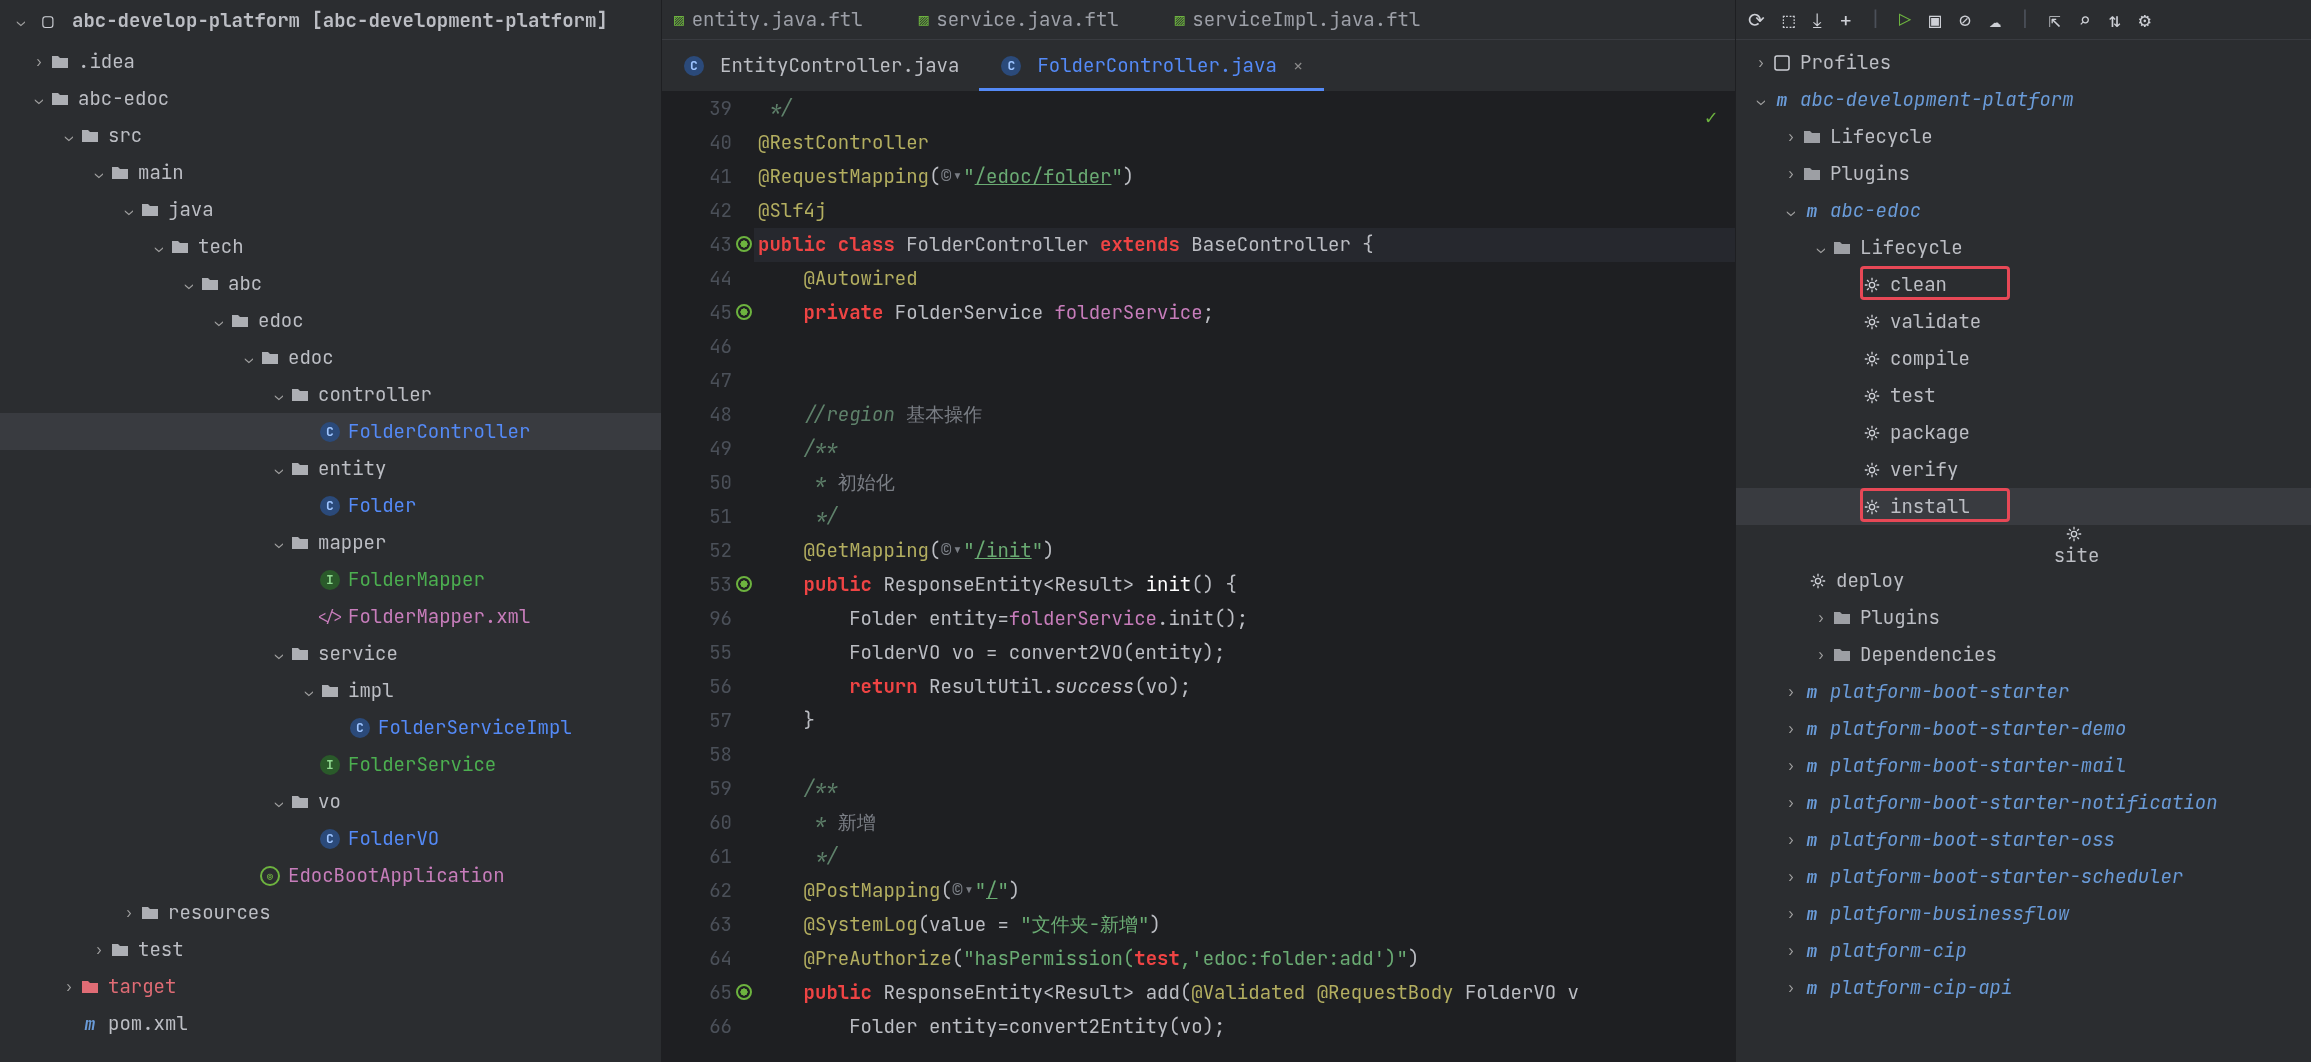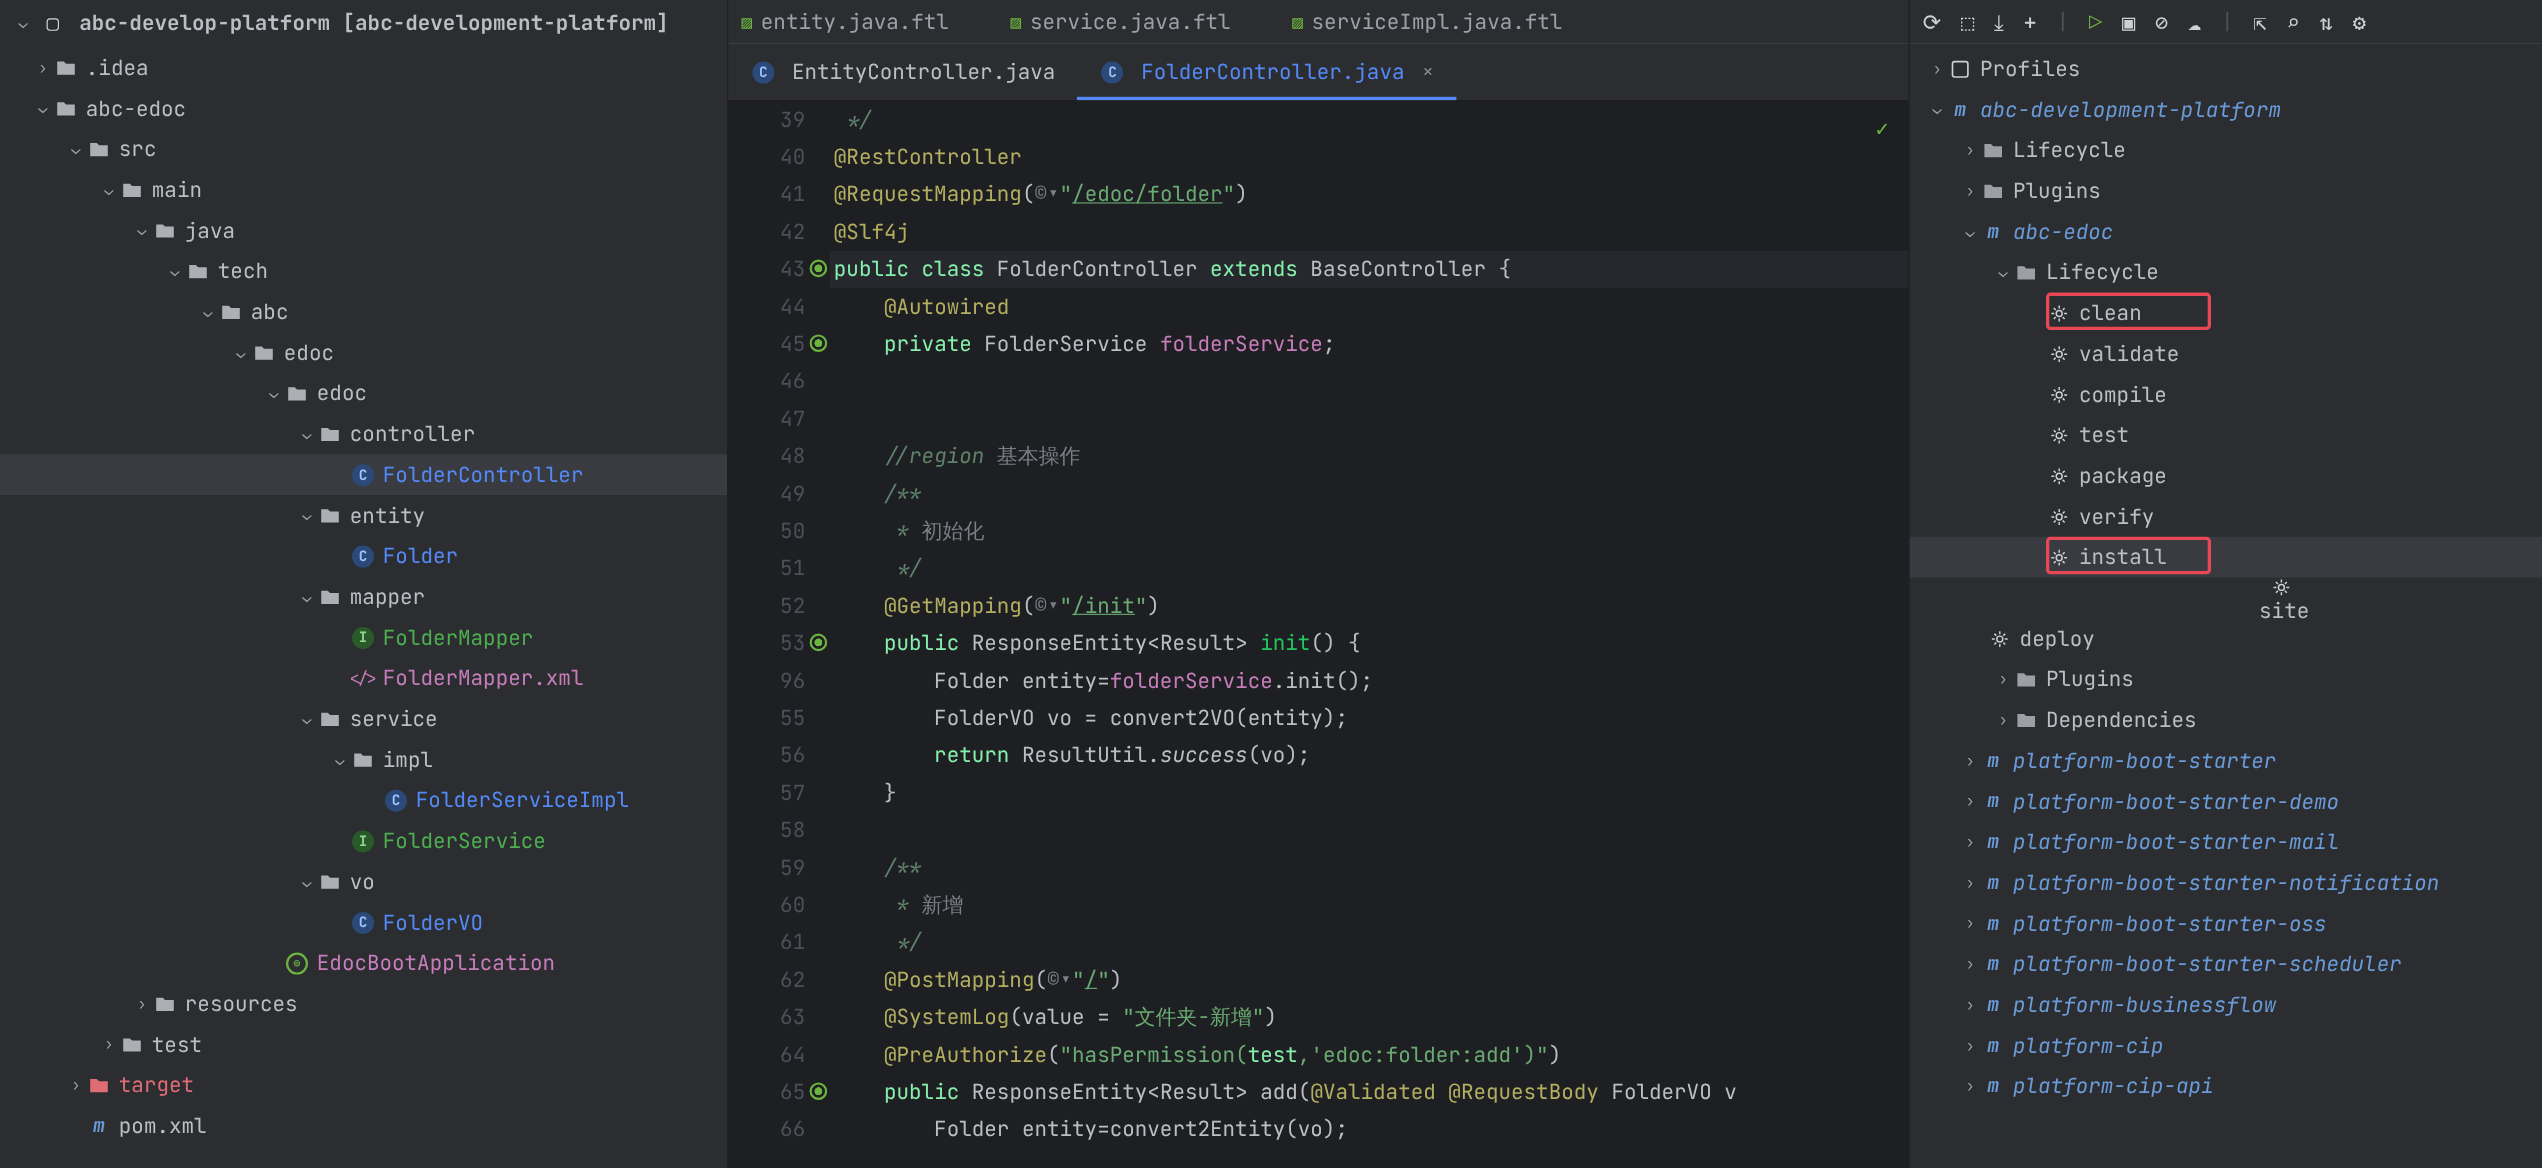--- a/index.html
+++ b/index.html
@@ -117,29 +117,29 @@
 }
 .gutter-mark.green { background: radial-gradient(circle, #6db33f 40%, transparent 45%); border: 2px solid #6db33f; }
 .code-area { flex: 1; background: #1e1f22; overflow: hidden; }
 .code-line {
   height: 34px;
   line-height: 34px;
   white-space: pre;
   padding-left: 4px;
 }
 .code-line.current { background: #26282e; }
-.kw { color: #86efac; }
+.kw { color: #ef4444; font-weight: bold; }
 .anno { color: #b3ae60; }
 .str { color: #6aab73; }
 .str-link { color: #6aab73; text-decoration: underline; }
 .comment { color: #5f826b; font-style: italic; }
 .comment-cjk { color: #7a7e85; }
 .type { color: #bcbec4; }
 .field { color: #c77dbb; }
-.method-call { color: #22c55e; }
+.method-call { color: #ffffff; }
 .static-call { font-style: italic; }
 .check-icon {
   position: absolute;
   top: 12px;
   right: 18px;
   color: #6db33f;
   font-size: 20px;
 }
 
 

